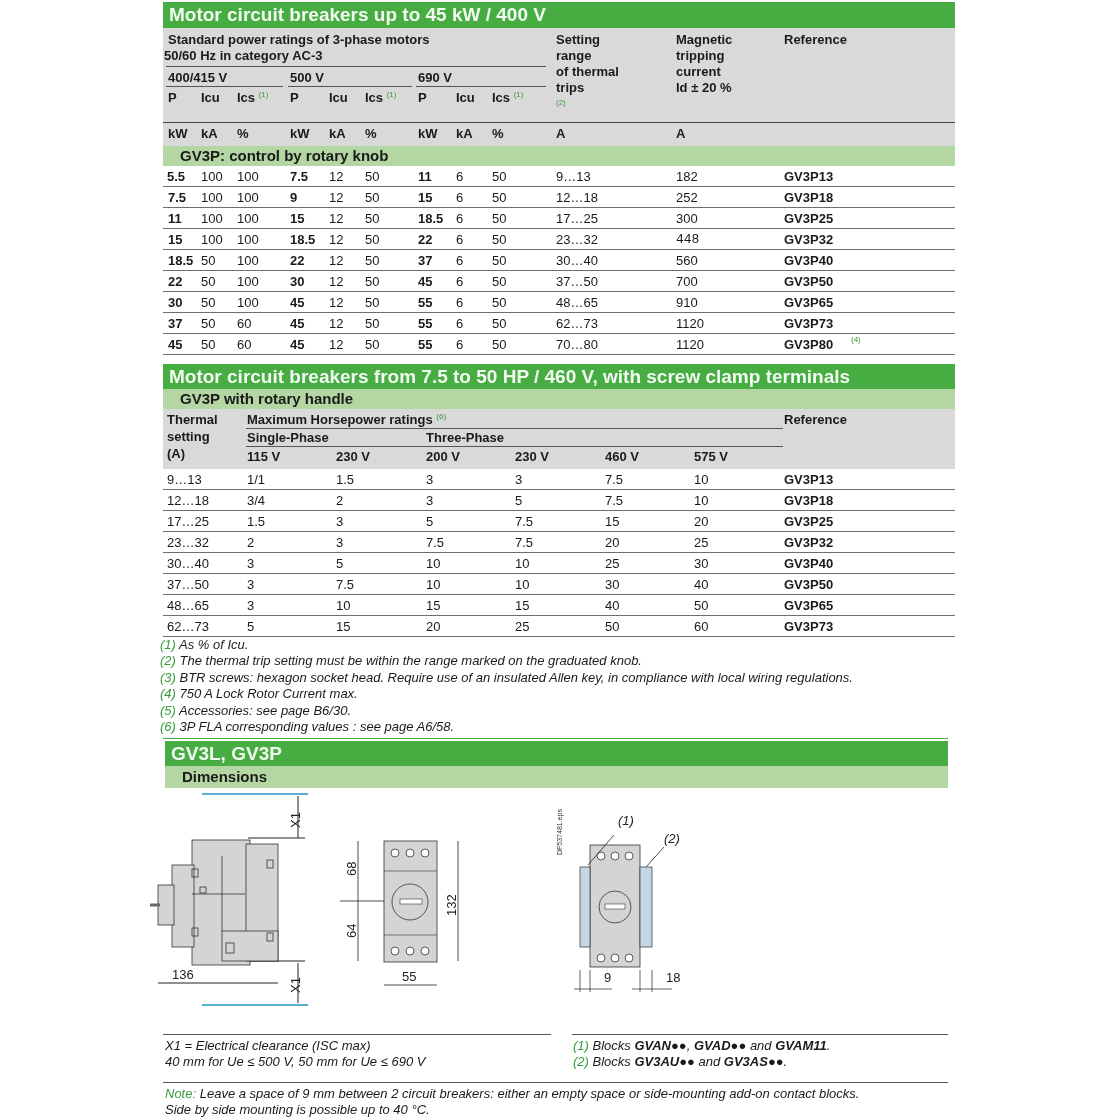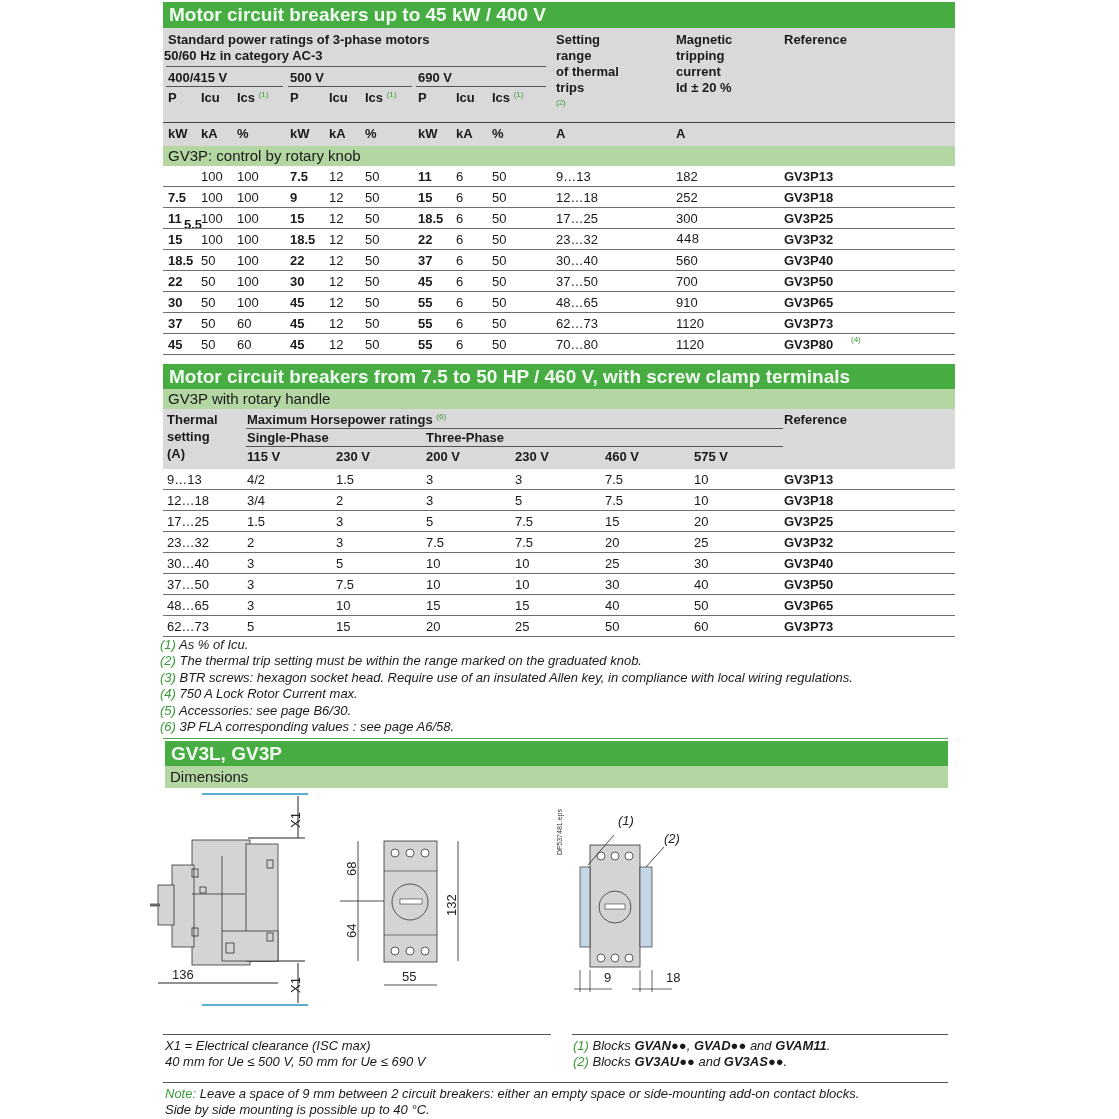--- a/index.html
+++ b/index.html
@@ -1,22 +1,22 @@
 <!DOCTYPE html>
 <html><head>
 <meta charset="utf-8">
 <style>
   html, body { margin:0; padding:0; background:#ffffff; }
   body { width:1119px; height:1119px; position:relative; overflow:hidden;
          font-family:"Liberation Sans", sans-serif; color:#1a1a1a; }
   .page { position:absolute; left:163px; top:2px; width:792px; }
   .bar-green { background:#47ad43; color:#f2fbf1; font-weight:bold; font-size:19px;
                height:26px; line-height:26px; padding-left:6px; }
-  .bar-light { background:#b4d6a3; color:#1a1a1a; font-weight:normal; font-size:15px;
-               height:20px; line-height:20px; padding-left:5px; }
+  .bar-light { background:#b4d6a3; color:#1a1a1a; font-weight:bold; font-size:15px;
+               height:20px; line-height:20px; padding-left:17px; }
   .bar-pale { background:#e7eedf; font-weight:bold; font-size:12.5px; height:19px; line-height:19px; padding-left:5px; }
   .hdr { background:#d9d9d9; position:relative; font-weight:bold; font-size:13px; }
   .abs { position:absolute; white-space:nowrap; }
   .sup { font-size:8px; font-weight:normal; color:#3a9a3a; vertical-align:super; }
   .hline { position:absolute; height:1px; background:#555; }
   .row { position:relative; height:20px; border-bottom:1px solid #6e6e6e; font-size:13px; }
   .row span { position:absolute; top:3px; white-space:nowrap; }
   .b { font-weight:bold; }
   .notes { position:absolute; left:160px; font-style:italic; font-size:13px; color:#1a1a1a; }
   .notes div { height:16.4px; line-height:16.4px; white-space:nowrap; }
@@ -73,21 +73,21 @@
     <span class="abs" style="left:202px;top:98px;">%</span>
     <span class="abs" style="left:255px;top:98px;">kW</span>
     <span class="abs" style="left:293px;top:98px;">kA</span>
     <span class="abs" style="left:329px;top:98px;">%</span>
     <span class="abs" style="left:393px;top:98px;">A</span>
     <span class="abs" style="left:513px;top:98px;">A</span>
   </div>
   <div class="bar-light">GV3P: control by rotary knob</div>
   <div id="t1body">
       <div class="row">
-        <span class="b" style="left: 21px; margin-top: 48px;">5.5</span>
+        <span class="b" style="left: 4px;">5.5</span>
         <span style="left: 38px;">100</span>
         <span style="left: 74px;">100</span>
         <span class="b" style="left: 127px;">7.5</span>
         <span style="left: 166px;">12</span>
         <span style="left: 202px;">50</span>
         <span class="b" style="left: 255px;">11</span>
         <span style="left: 293px;">6</span>
         <span style="left: 329px;">50</span>
         <span style="left: 393px;">9…13</span>
         <span style="left: 513px;">182</span>
@@ -225,21 +225,21 @@
     <span class="abs" style="left:173px;top:40px;">230 V</span>
     <span class="abs" style="left:263px;top:40px;">200 V</span>
     <span class="abs" style="left:352px;top:40px;">230 V</span>
     <span class="abs" style="left:442px;top:40px;">460 V</span>
     <span class="abs" style="left:531px;top:40px;">575 V</span>
     <span class="abs" style="left:621px;top:3px;">Reference</span>
   </div>
   <div id="t2body">
       <div class="row">
         <span style="left: 4px;">9…13</span>
-        <span style="left: 84px;">4/2</span>
+        <span style="left: 84px;">1/1</span>
         <span style="left: 173px;">1.5</span>
         <span style="left: 263px;">3</span>
         <span style="left: 352px;">3</span>
         <span style="left: 442px;">7.5</span>
         <span style="left: 531px;">10</span>
         <span class="b" style="left: 621px;">GV3P13</span>
       </div>
       <div class="row">
         <span style="left: 4px;">12…18</span>
         <span style="left: 84px;">3/4</span>

